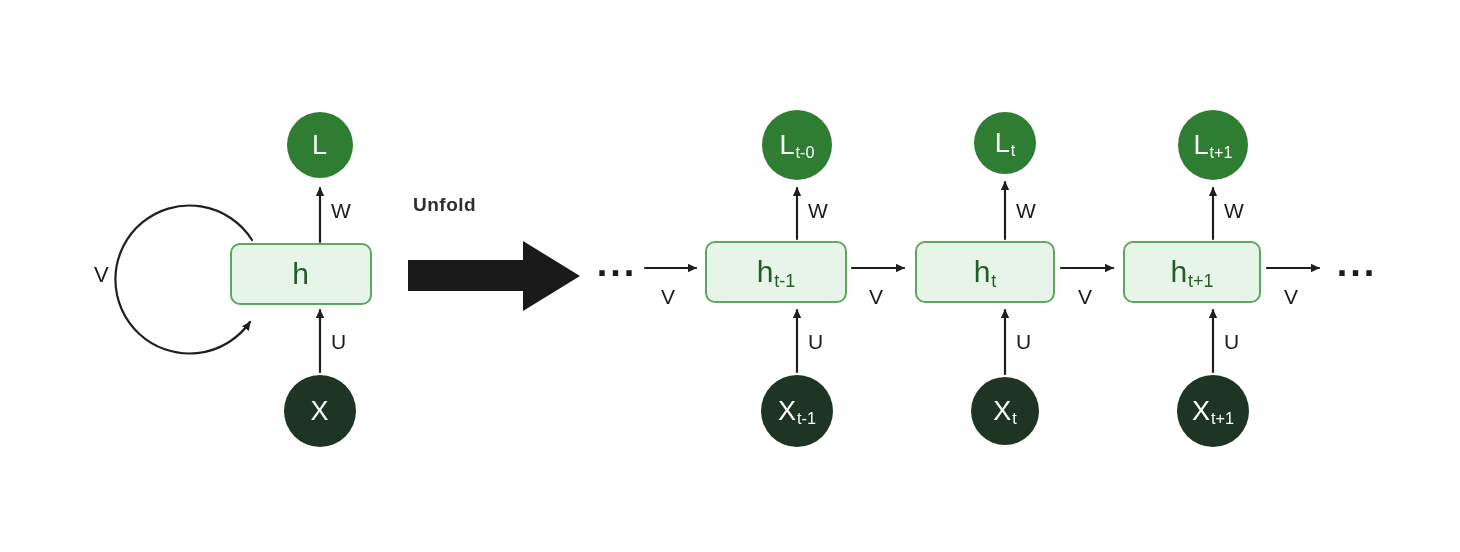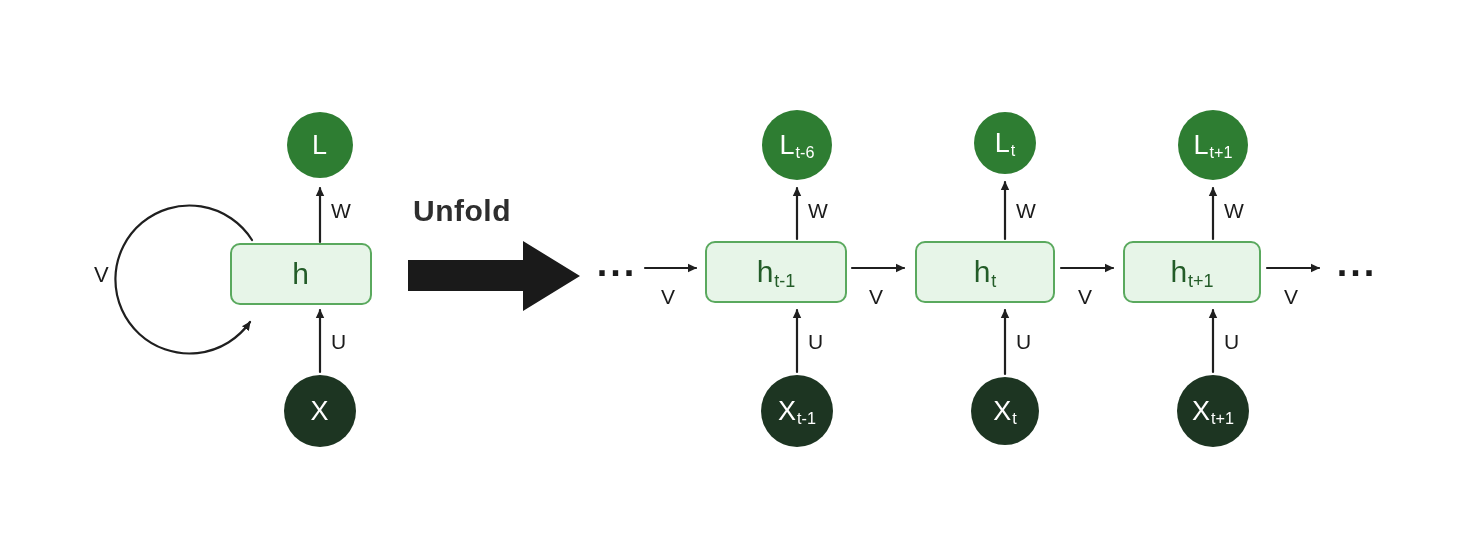--- a/index.html
+++ b/index.html
@@ -20,21 +20,21 @@
     color:#235c28; box-sizing:border-box;
   }
   .lbl { display:inline-flex; align-items:baseline; font-size:27px; }
   .hbox .lbl { font-size:30px; }
   .lbl .sub { font-size:0.60em; position:relative; top:0.30em; margin-left:1px; }
   .wt {
     position:absolute; font-size:21px; color:#1b1b1b; font-weight:500; line-height:1;
   }
   .vlab { transform:translateX(-50%); }
   .unfold {
-    position:absolute; left:413px; top:194px; font-size:30px; font-weight:700;
+    position:absolute; left:413px; top:194px; font-size:19px; font-weight:700;
     color:#2e2e2e; letter-spacing:0.5px;
   }
   .dots {
     position:absolute; font-size:38px; font-weight:700; color:#1b1b1b;
     letter-spacing:3px; transform:translate(-50%,-50%); line-height:1;
   }
 </style>
 </head>
 <body>
 
@@ -99,21 +99,21 @@
   <span class="dots" style="left:1357px; top:263px;">...</span>
 
   <span class="wt vlab" style="left:668px; top:286px;">V</span>
   <span class="wt vlab" style="left:876px; top:286px;">V</span>
   <span class="wt vlab" style="left:1085px; top:286px;">V</span>
   <span class="wt vlab" style="left:1291px; top:286px;">V</span>
 
   <div class="circle loss" style="left:762px; top:110px; width:70px; height:70px;">
     <span class="lbl">
         <span>L</span>
-        <span class="sub">t-6</span>
+        <span class="sub">t-0</span>
       </span>
   </div>
   <div class="hbox" style="left:705px; top:241px; width:142px; height:62px;">
     <span class="lbl">
         <span>h</span>
         <span class="sub">t-1</span>
       </span>
   </div>
   <div class="circle input" style="left:761px; top:375px; width:72px; height:72px;">
     <span class="lbl">

